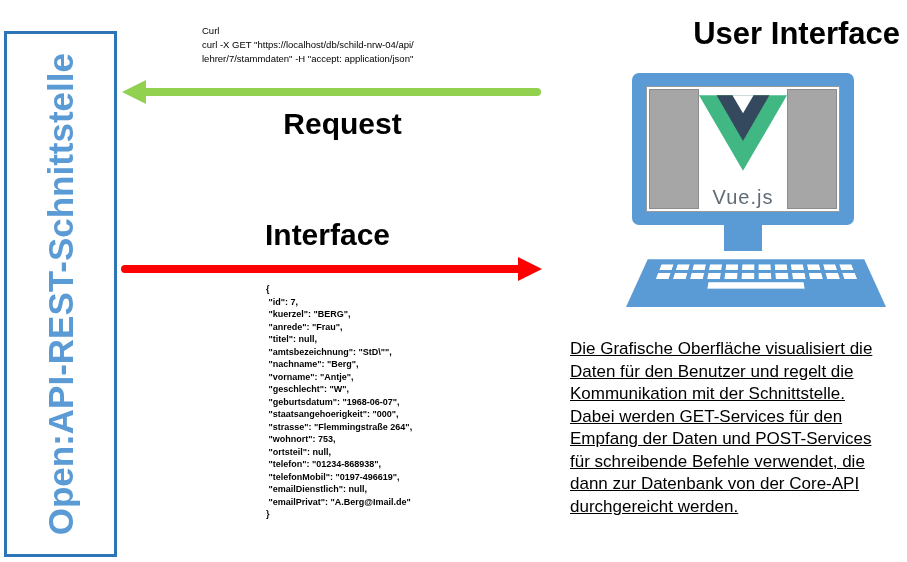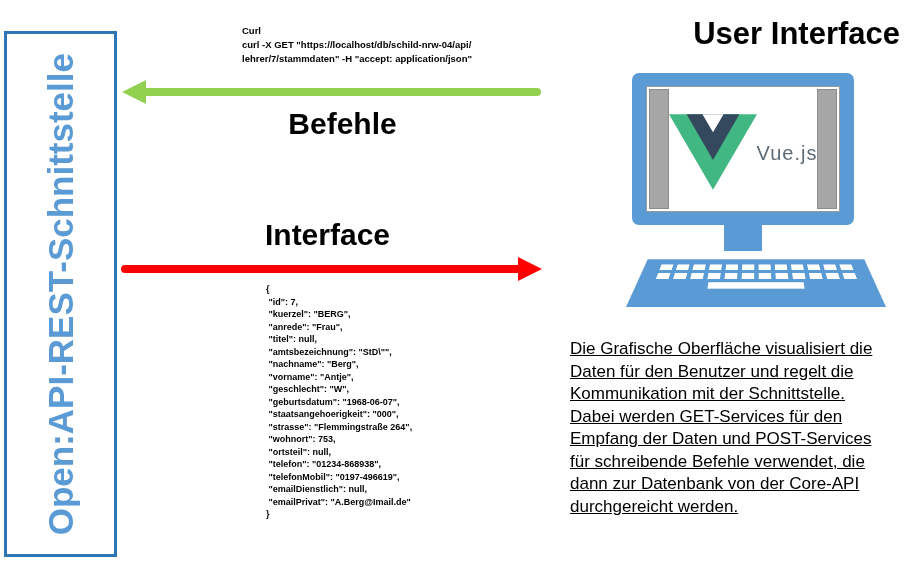--- a/index.html
+++ b/index.html
@@ -14,23 +14,22 @@
   }
   .api-box .vlabel {
     writing-mode: vertical-rl; transform: rotate(180deg);
     font-size: 35px; font-weight: bold; color: #5B9BD5;
     letter-spacing: 0px; white-space: nowrap;
   }
 
   
   .curl-block {
     position: absolute; left: 202px; top: 24px; width: 300px;
-    font-size: 9.5px; font-weight: bold; line-height: 14px;
+    font-size: 9.5px; font-weight: normal; line-height: 14px;
     white-space: pre-line;
-    margin-left: 40px;
   }
 
   
   .arrow { position: absolute; height: 24px; }
   .arrow .shaft { position: absolute; top: 8px; height: 8px; border-radius: 4px; }
   .arrow-left { left: 122px; top: 80px; width: 419px; }
   .arrow-left .shaft { left: 16px; right: 0; background: #92D050; }
   .arrow-left .head {
     position: absolute; left: 0; top: 0; width: 0; height: 0;
     border-top: 12px solid transparent; border-bottom: 12px solid transparent;
@@ -67,21 +66,21 @@
   .monitor {
     position: absolute; left: 2px; top: 0; width: 222px; height: 152px;
     background: #5B9BD5; border-radius: 7px; padding: 13px 14px;
   }
   .screen {
     width: 100%; height: 100%; background: #fff; border: 1px solid #9a9a9a;
     display: flex; padding: 2px; gap: 0;
   }
   .side-panel { width: 52px; height: 100%; background: #A6A6A6; border: 1px solid #8c8c8c; }
   .screen-center {
-    flex: 1; display: flex; flex-direction: row; align-items: center;
+    flex: 1; display: flex; flex-direction: column; align-items: center;
     justify-content: space-between; padding-top: 6px; background: #fff;
   }
   .vue-logo { width: 88px; height: 76px; }
   .vue-text {
     margin-top: 2px; font-size: 20px; font-weight: 300; color: #5f6c77;
     font-family: "Liberation Sans", sans-serif; letter-spacing: 1px;
   }
   .stand { position: absolute; left: 94px; top: 152px; width: 38px; height: 26px; background: #5B9BD5; }
   .keyboard {
     position: absolute; left: -4px; top: 164px; width: 260px; height: 70px;
@@ -109,21 +108,21 @@
 </div>
 
 <div class="curl-block">Curl
 curl -X GET "https://localhost/db/schild-nrw-04/api/
 lehrer/7/stammdaten" -H  "accept: application/json"</div>
 
 <div class="arrow arrow-left">
   <div class="head"></div>
   <div class="shaft"></div>
 </div>
-<div class="flow-label request-label">Befehle</div>
+<div class="flow-label request-label">Request</div>
 
 <div class="flow-label response-label">Interface</div>
 <div class="arrow arrow-right">
   <div class="shaft"></div>
   <div class="head"></div>
 </div>
 
 <div class="json-block">{
  "id": 7,
  "kuerzel": "BERG",

